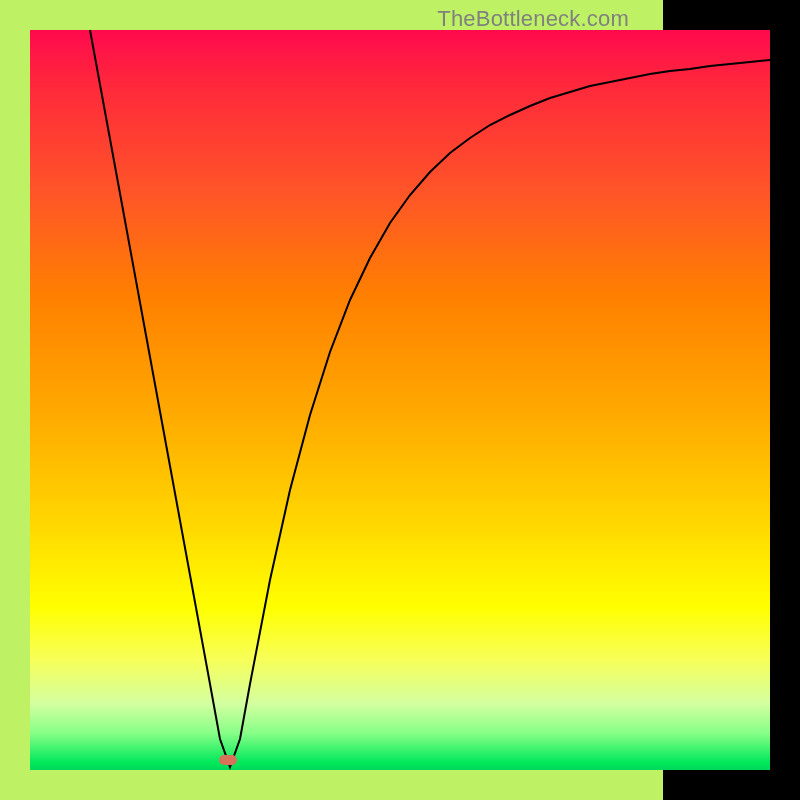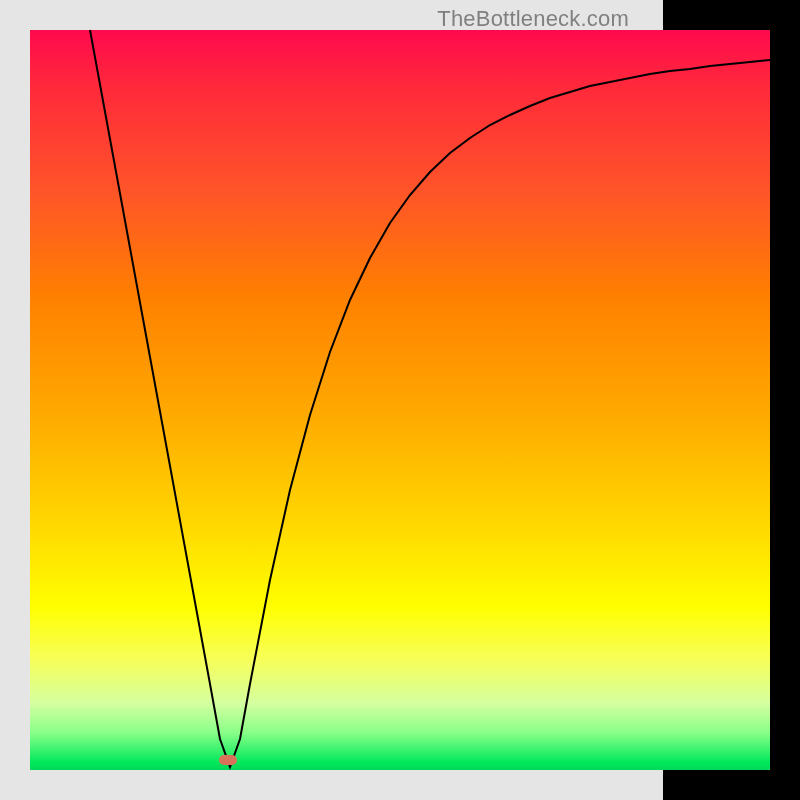--- a/index.html
+++ b/index.html
@@ -8,21 +8,21 @@
     width: 800px;
     height: 800px;
     overflow: hidden;
     background: #000;
     font-family: Arial, Helvetica, sans-serif;
   }
   .frame {
     position: relative;
     width: 663px;
     height: 800px;
-    background: #e5e5e5;
+    background: #bef264;
   }
   .plot-area {
     position: absolute;
     left: 30px;
     top: 30px;
     width: 740px;
     height: 740px;
     background: linear-gradient(
       to bottom,
       #ff0a4d 0%,

